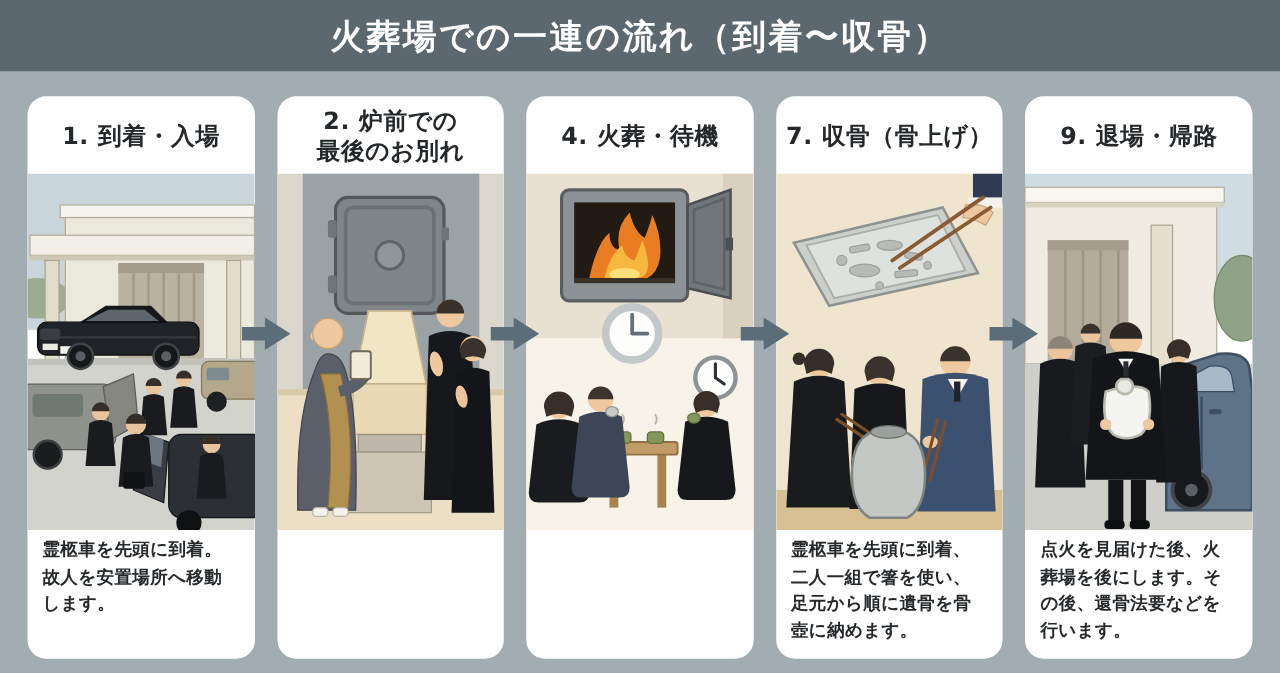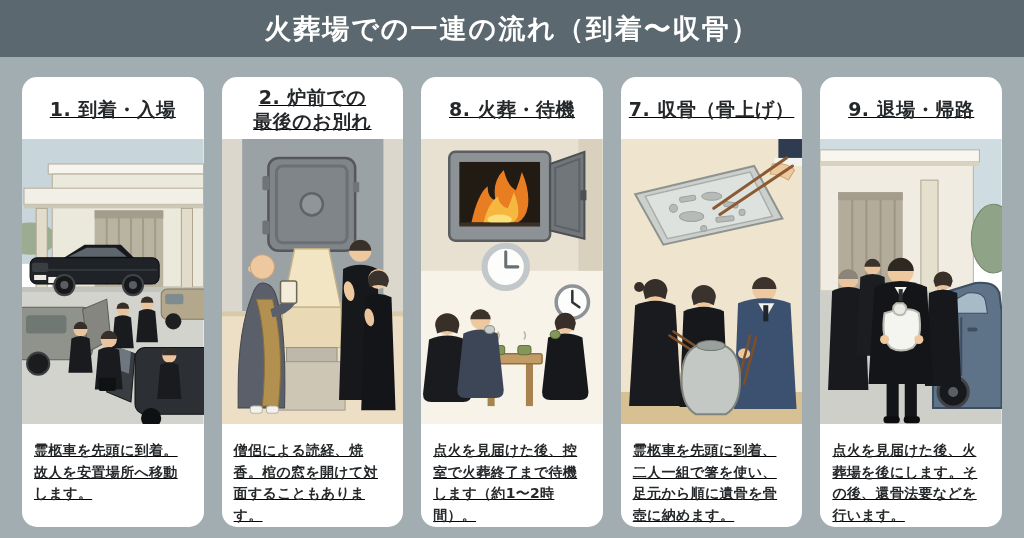--- a/index.html
+++ b/index.html
@@ -17,23 +17,22 @@
   }
   .header h1 {
     color: #ffffff;
     font-size: 27px;
     font-weight: 800;
     letter-spacing: 2px;
     text-align: center;
   }
   .board {
     display: flex;
-    align-items: flex-end;
+    align-items: flex-start;
     padding: 20px 22px 11px 22px;
-    text-decoration: underline;
   }
   .card {
     flex: 1 1 0;
     height: 450px;
     background: #ffffff;
     border-radius: 15px;
     overflow: hidden;
     display: flex;
     flex-direction: column;
   }
@@ -52,21 +51,21 @@
     letter-spacing: 0.5px;
   }
   .card-art {
     height: 285px;
     flex: 0 0 auto;
     line-height: 0;
   }
   .card-art svg { width: 100%; height: 100%; display: block; }
   .card-text {
     flex: 1 1 auto;
-    padding: 16px 12px 8px 12px;
+    padding: 6px 12px 8px 12px;
     font-size: 14px;
     font-weight: 700;
     color: #26292b;
     line-height: 1.55;
     letter-spacing: 0.3px;
   }
   .arrow-slot {
     flex: 0 0 18px;
     position: relative;
   }
@@ -200,31 +199,30 @@
           <ellipse cx="126" cy="152" rx="5" ry="10" fill="#eec89f" transform="rotate(-12 126 152)"></ellipse>
         </g>
         <g>
           <circle cx="155" cy="140" r="10" fill="#eec89f"></circle>
           <path d="M144.5,142 a10.5,10.5 0 1 1 21,0 l-2,6 q-8.5,-4 -17,0 z" fill="#3a322c"></path>
           <path d="M142,158 q13,-6 26,0 l4,112 h-34 z" fill="#141518"></path>
           <ellipse cx="146" cy="178" rx="4.5" ry="9" fill="#eac49c" transform="rotate(-12 146 178)"></ellipse>
         </g>
       </svg>
     </div>
-    <div class="card-text">僧侶による読経、焼香。棺の窓を開けて対面することもあります。</div>
   </div>
 
   <div class="arrow-slot">
     <svg viewBox="0 0 36 26">
         <path d="M0,8 H17 V1 L36,13 L17,25 V18 H0 Z" fill="#5b6d79"></path>
       </svg>
   </div>
 
   <div class="card">
-    <div class="card-heading">8. 火葬・待機</div>
+    <div class="card-heading">4. 火葬・待機</div>
     <div class="card-art">
       <svg viewBox="0 0 180 285" preserveAspectRatio="xMidYMid slice">
         <rect x="0" y="0" width="180" height="132" fill="#e8e1d2"></rect>
         <rect x="156" y="0" width="24" height="132" fill="#d9d0bd"></rect>
         <g>
           <rect x="28" y="14" width="100" height="88" rx="6" fill="#8d9296" stroke="#5a5e61" stroke-width="2.5"></rect>
           <rect x="38" y="24" width="80" height="62" fill="#221b14"></rect>
           <path d="M50,84 Q56,56 66,48 Q66,60 74,62 Q70,44 82,32 Q86,48 94,52 Q98,42 100,34 Q108,52 106,68 Q104,80 96,84 Z" fill="#e87d22"></path>
           <path d="M62,84 Q66,66 76,58 Q78,68 86,70 Q90,60 92,54 Q98,68 96,78 Q94,84 88,84 Z" fill="#f5b73e"></path>
           <ellipse cx="78" cy="81" rx="12" ry="5" fill="#fadf7a"></ellipse>
@@ -264,21 +262,20 @@
           <ellipse cx="68" cy="190" rx="5" ry="4" fill="#c8ccc9" stroke="#8e938f"></ellipse>
         </g>
         <g>
           <circle cx="143" cy="184" r="10" fill="#eec89f"></circle>
           <path d="M132.5,184 a10.5,10.5 0 0 1 21,0 l-2,7 q-8.5,-5 -17,0 z" fill="#382f29"></path>
           <path d="M126,198 q17,-8 34,0 l6,54 q0,8 -8,8 h-30 q-8,0 -8,-8 z" fill="#17181b"></path>
           <ellipse cx="133" cy="195" rx="5" ry="4" fill="#84975a" stroke="#5f7240"></ellipse>
         </g>
       </svg>
     </div>
-    <div class="card-text">点火を見届けた後、控室で火葬終了まで待機します（約1〜2時間）。</div>
   </div>
 
   <div class="arrow-slot">
     <svg viewBox="0 0 36 26">
         <path d="M0,8 H17 V1 L36,13 L17,25 V18 H0 Z" fill="#5b6d79"></path>
       </svg>
   </div>
 
   <div class="card">
     <div class="card-heading">7. 収骨（骨上げ）</div>

